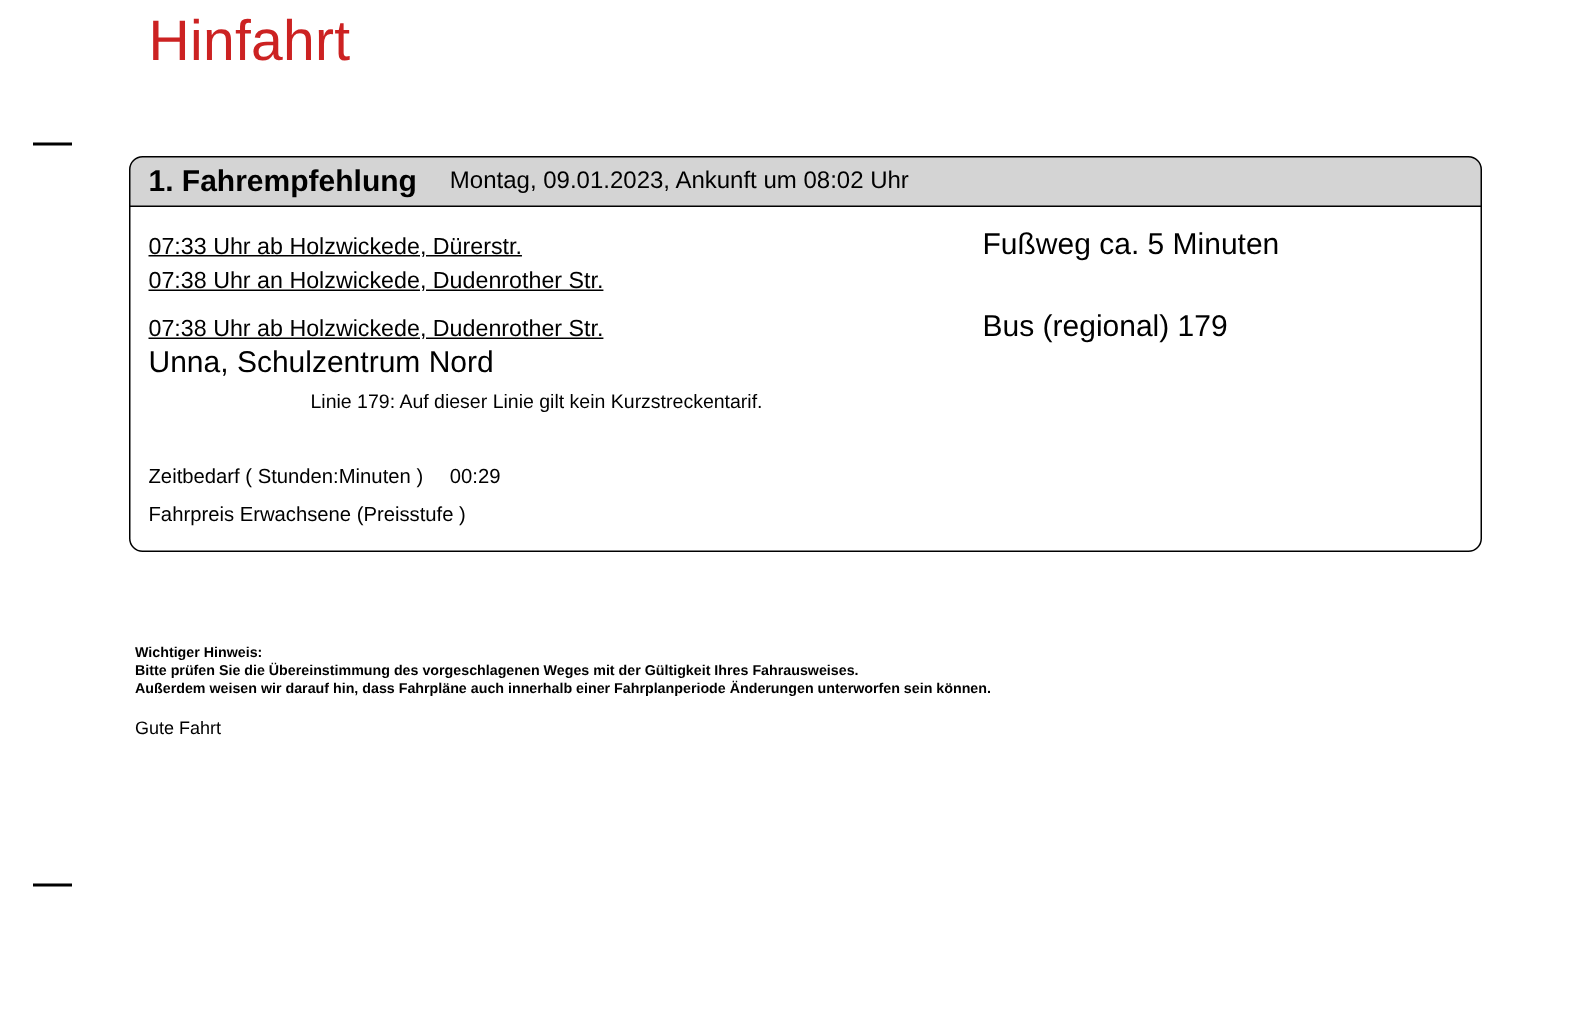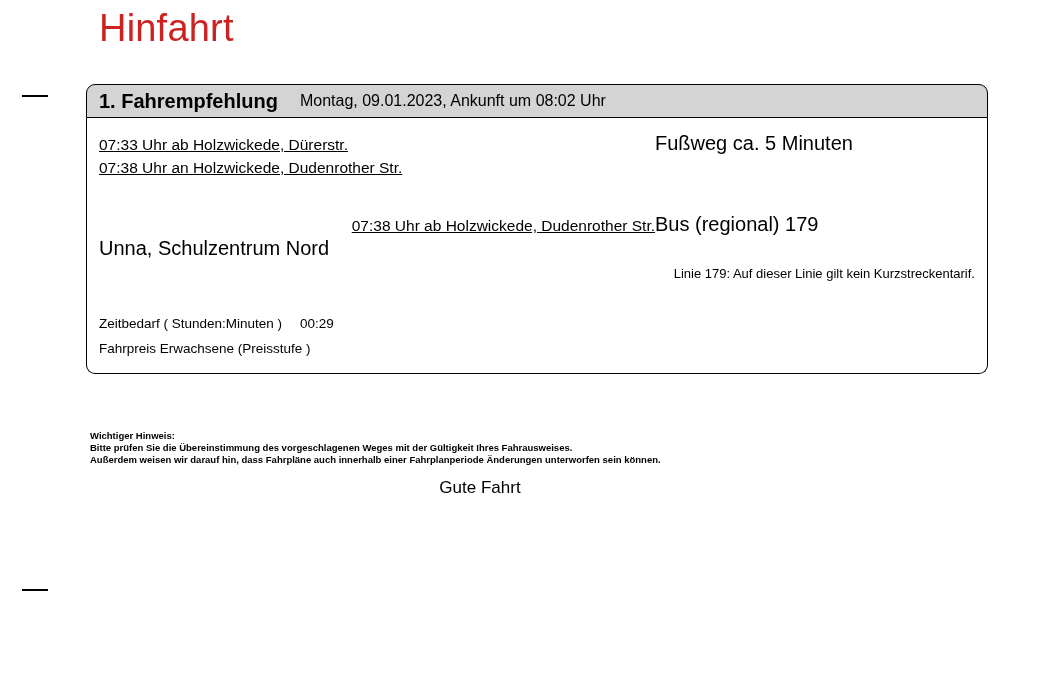--- a/index.html
+++ b/index.html
@@ -35,21 +35,21 @@
     height: 0;
     border-top: 2px solid #000000;
   }
   .crop-mark.top { left: 22px; top: 95px; }
   .crop-mark.bottom { left: 22px; top: 589px; }
 
   
   .reco-card {
     position: absolute;
     left: 86px;
-    top: 84px;
+    top: 104px;
     width: 902px;
   }
 
   .reco-header {
     box-sizing: border-box;
     height: 34px;
     background: #d4d4d4;
     border: 1px solid #000000;
     border-radius: 9px 9px 0 0;
     display: flex;
@@ -77,22 +77,21 @@
     background: #ffffff;
     padding: 14px 12px 12px 12px;
     min-height: 222px;
   }
 
   
   .leg {
     margin-bottom: 0;
   }
   .leg + .leg {
-    margin-top: 34px;
-    text-align: right;
+    margin-top: 8px;
   }
   .leg-row {
     display: flex;
     align-items: baseline;
     line-height: 23px;
   }
   .leg-left {
     width: 556px;
     font-size: 15.5px;
     white-space: nowrap;
@@ -134,22 +133,21 @@
     font-weight: bold;
     line-height: 13px;
   }
   .footer-line {
     font-size: 9.5px;
     font-weight: bold;
     line-height: 12px;
   }
   .footer-bye {
     margin-top: 12px;
-    font-size: 17px;
-    text-align: center;
+    font-size: 12px;
   }
 </style>
 </head>
 <body>
 
 <div class="page-title">Hinfahrt</div>
 
 <div class="crop-mark top"></div>
 <div class="crop-mark bottom"></div>
 

